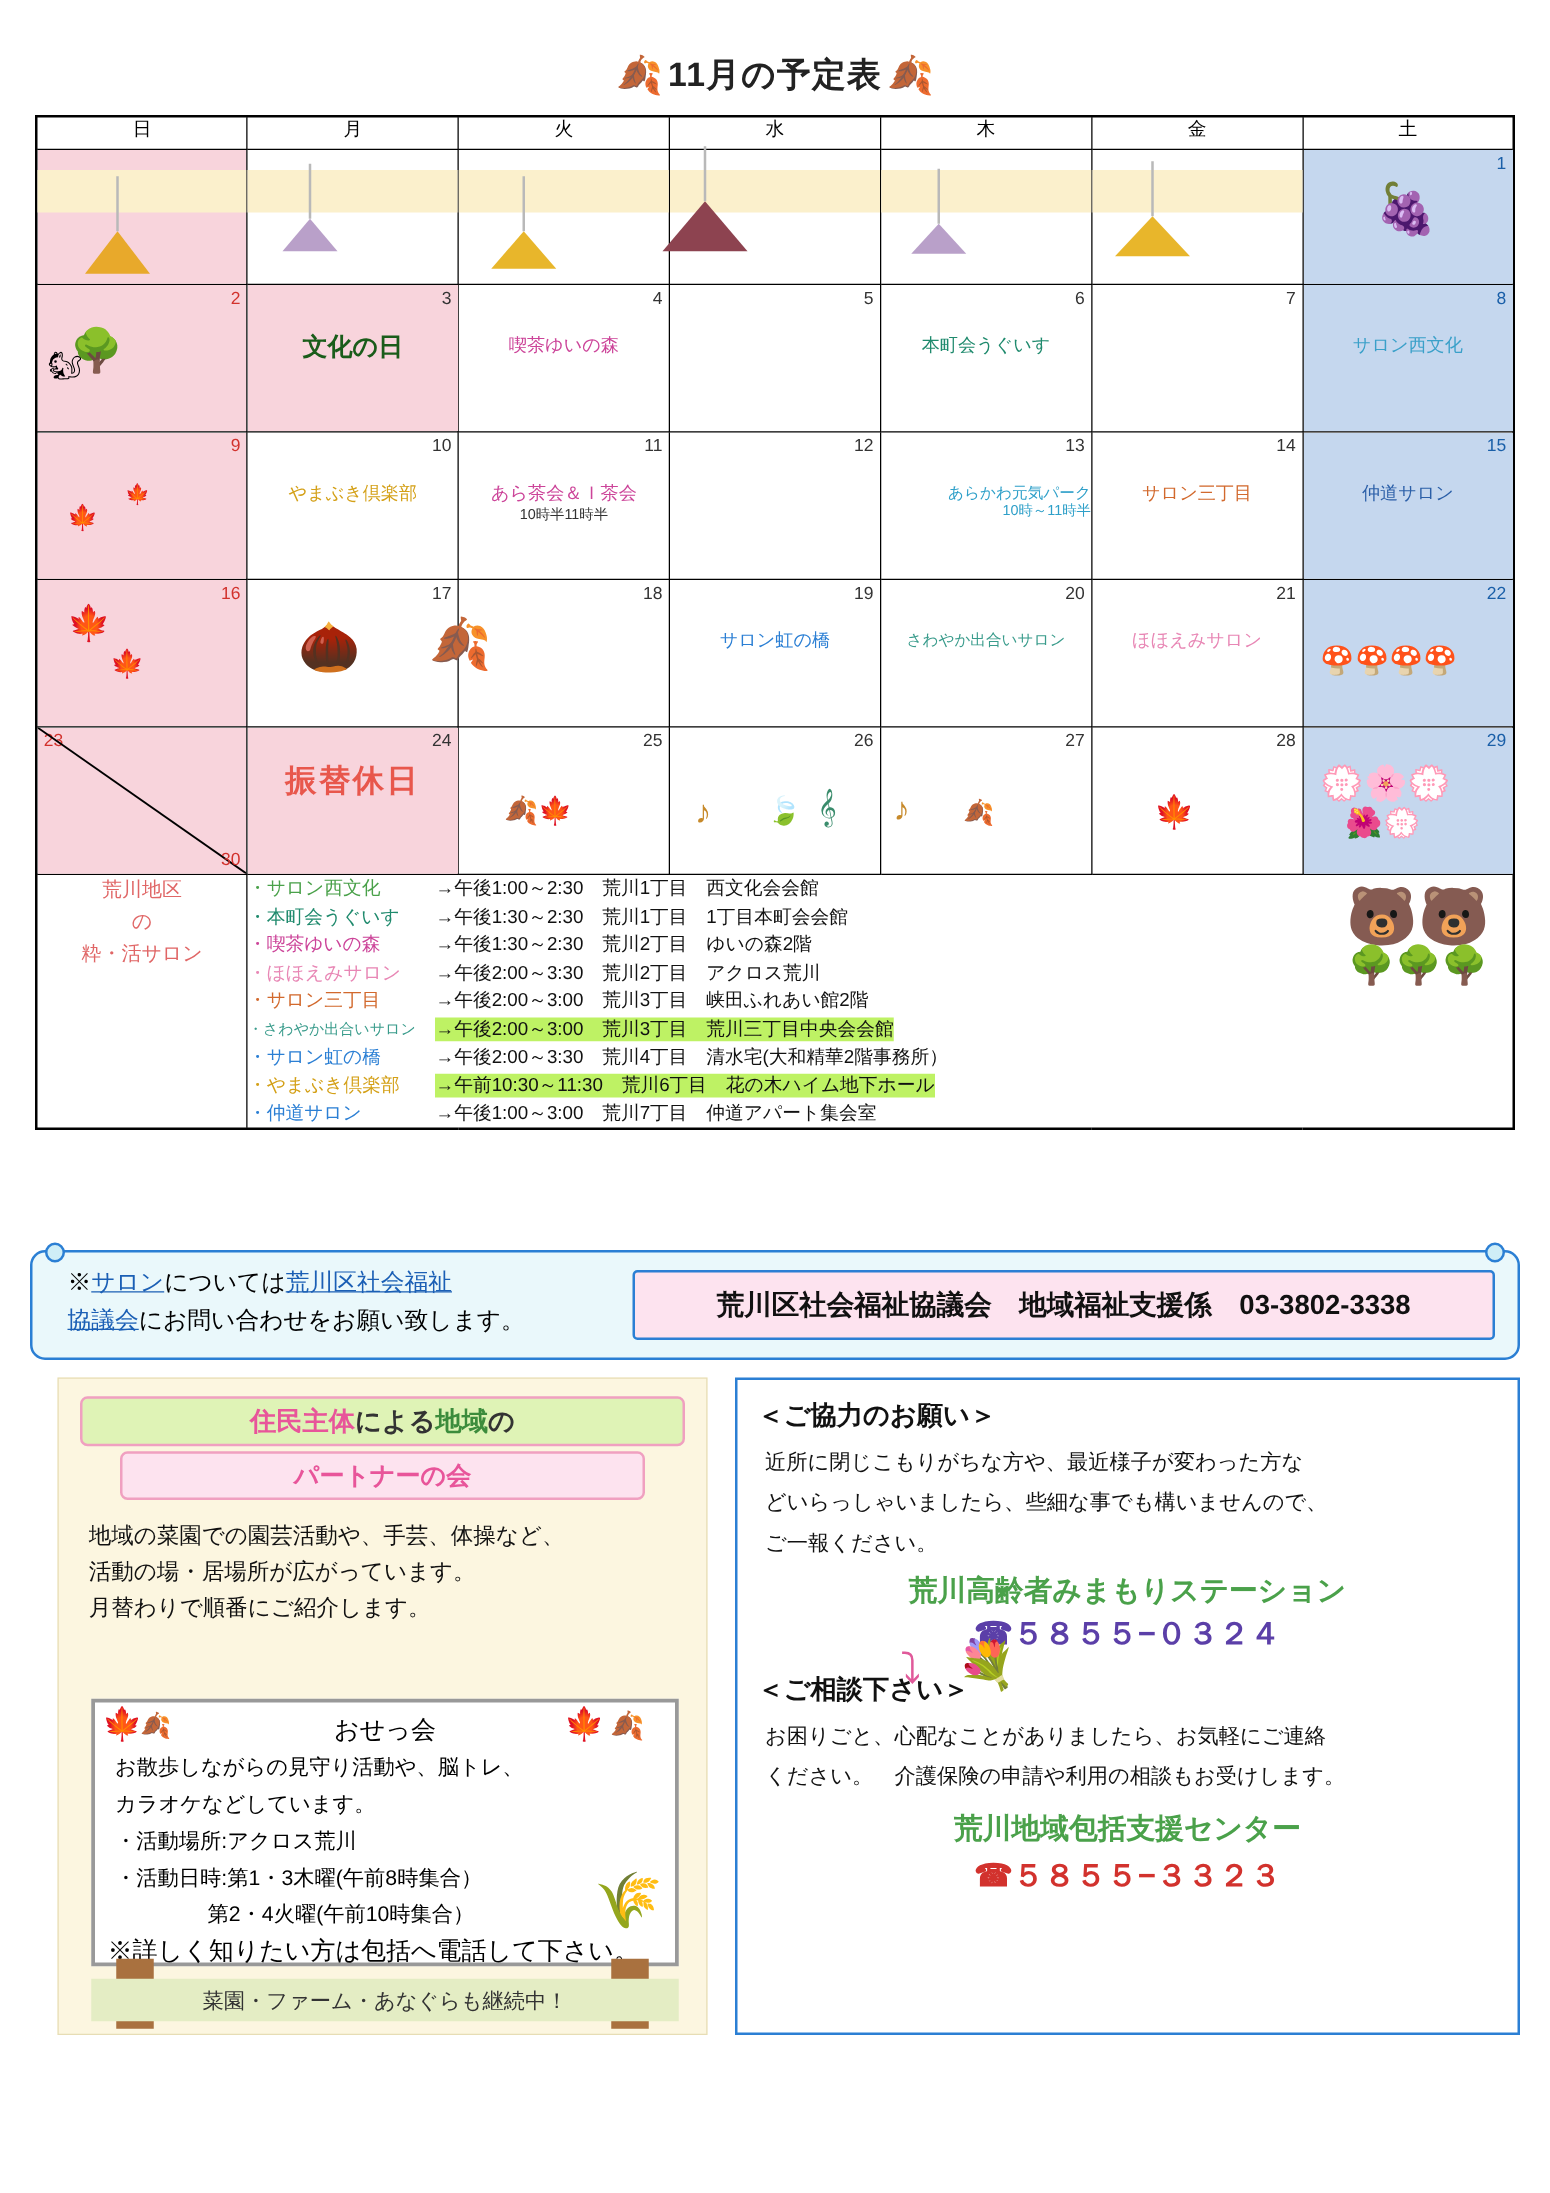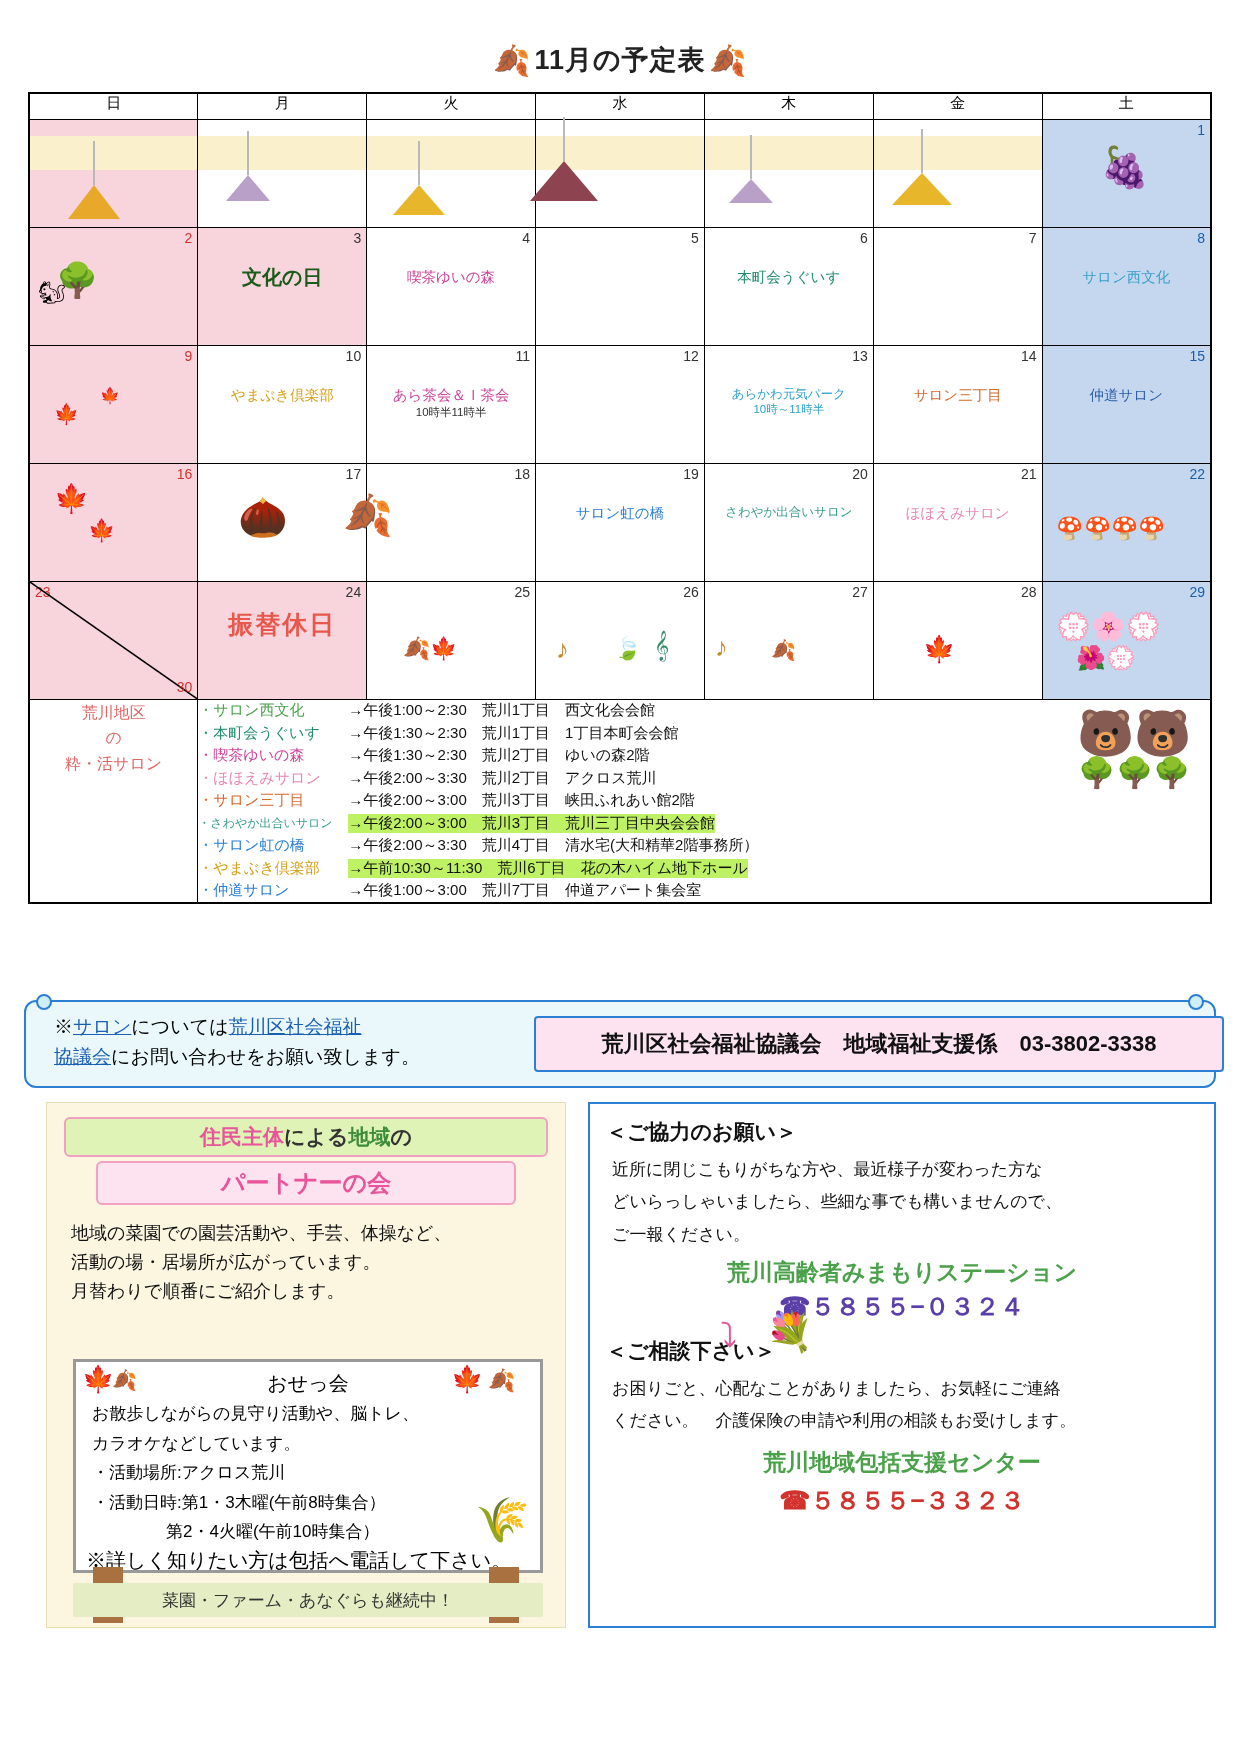--- a/index.html
+++ b/index.html
@@ -93,40 +93,40 @@
     background:#eaf8fb;
   }
   .strip .lhs{
     position:absolute; left:28px; top:10px; font-size:19px; line-height:1.6;
   }
   .strip .lnk{ color:#1b5fb5; text-decoration:underline; }
   .strip .box{
     position:absolute; left:480px; top:14px; width:690px; height:56px;
     border:2px solid #2b7fd4; background:#fde3ef; border-radius:4px;
     display:flex; align-items:center; justify-content:center;
-    font-size:22px; font-weight:bold; color:#111;margin-left:28px;
+    font-size:22px; font-weight:bold; color:#111;
   }
   .pin{ position:absolute; width:16px; height:16px; border:2px solid #2b7fd4; border-radius:50%; background:#cfeef7;}
 
   
   .bl{
     position:absolute; left:46px; top:1102px; width:520px; height:526px;
     background:#fcf6e0; border:1px solid #e7ddb5;
   }
   .bl .hdr1{
     margin:14px auto 0; width:484px; text-align:center;
     background:#dff3b6; border:2px solid #f0a0c0; border-radius:6px;
     padding:4px 0; font-size:21px; font-weight:bold; color:#333;
   }
   .bl .hdr1 .pk{ color:#e8559a; }
   .bl .hdr1 .gr{ color:#3c8c3c; }
   .bl .hdr2{
     margin:4px auto 0; width:420px; text-align:center;
     background:#fde3ef; border:2px solid #f0a0c0; border-radius:6px;
-    padding:4px 0; font-size:24px; font-weight:bold; color:#e8559a;
+    padding:4px 0; font-size:20px; font-weight:bold; color:#e8559a;
   }
   .bl .body{ margin:14px 24px 0; font-size:18px; line-height:1.6; color:#111; }
   .bl .card{
     position:absolute; left:26px; top:256px; width:470px; height:214px;
     background:#fff; border:3px solid #999;
   }
   .bl .card .t{ text-align:center; font-size:20px; margin-top:8px; }
   .bl .card .c{ margin:4px 16px 0; font-size:17px; line-height:1.5; }
   .bl .card .note{ margin:2px 10px 0; font-size:20px; }
   .bl .foot{
@@ -272,21 +272,21 @@
       <div class="ev" style="color:#cc4499;">
         <span>あら茶会＆Ｉ茶会</span>
         <span class="sub" style="color:#333;">10時半11時半</span>
       </div>
     </td>
     <td class="cell">
       <div class="num">12</div>
     </td>
     <td class="cell">
       <div class="num">13</div>
-      <div class="ev" style="color:#2fa0c9;font-size:12.5px;">
+      <div class="ev" style="color:#2fa0c9;font-size:12.5px;text-align:right;">
         <span>あらかわ元気パーク</span>
         <span class="sub" style="color:#2fa0c9;">10時～11時半</span>
       </div>
     </td>
     <td class="cell">
       <div class="num">14</div>
       <div class="ev" style="color:#d2692d;">サロン三丁目</div>
     </td>
     <td class="cell sat-bg">
       <div class="num sat">15</div>

